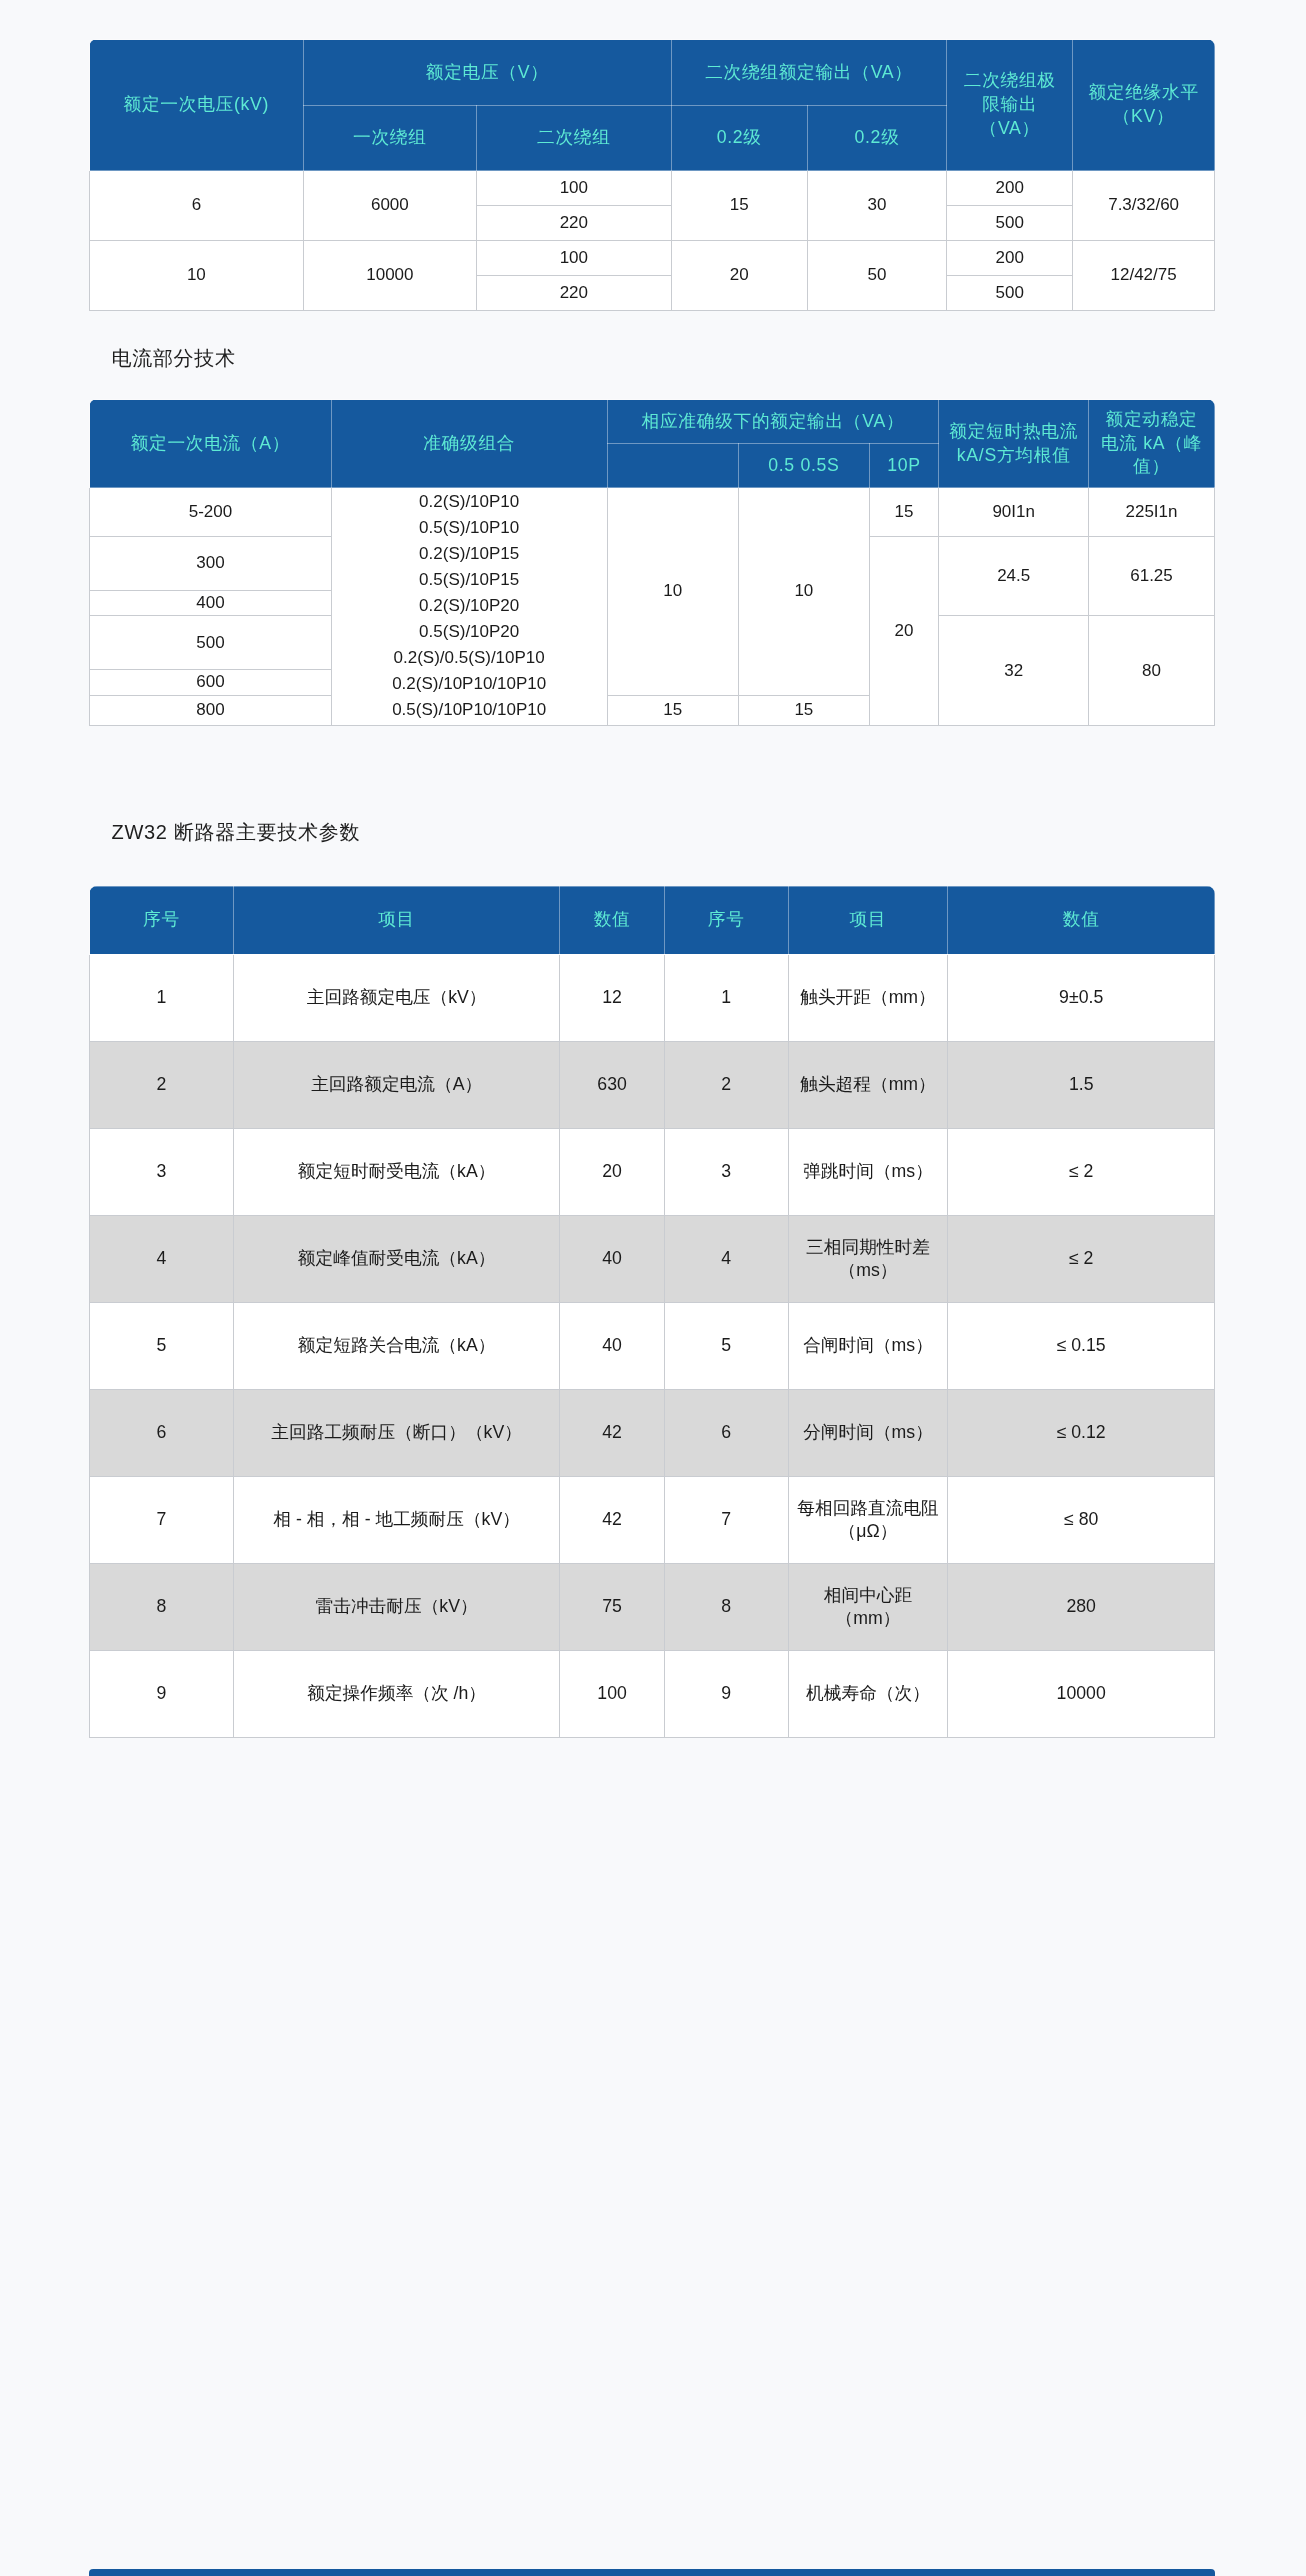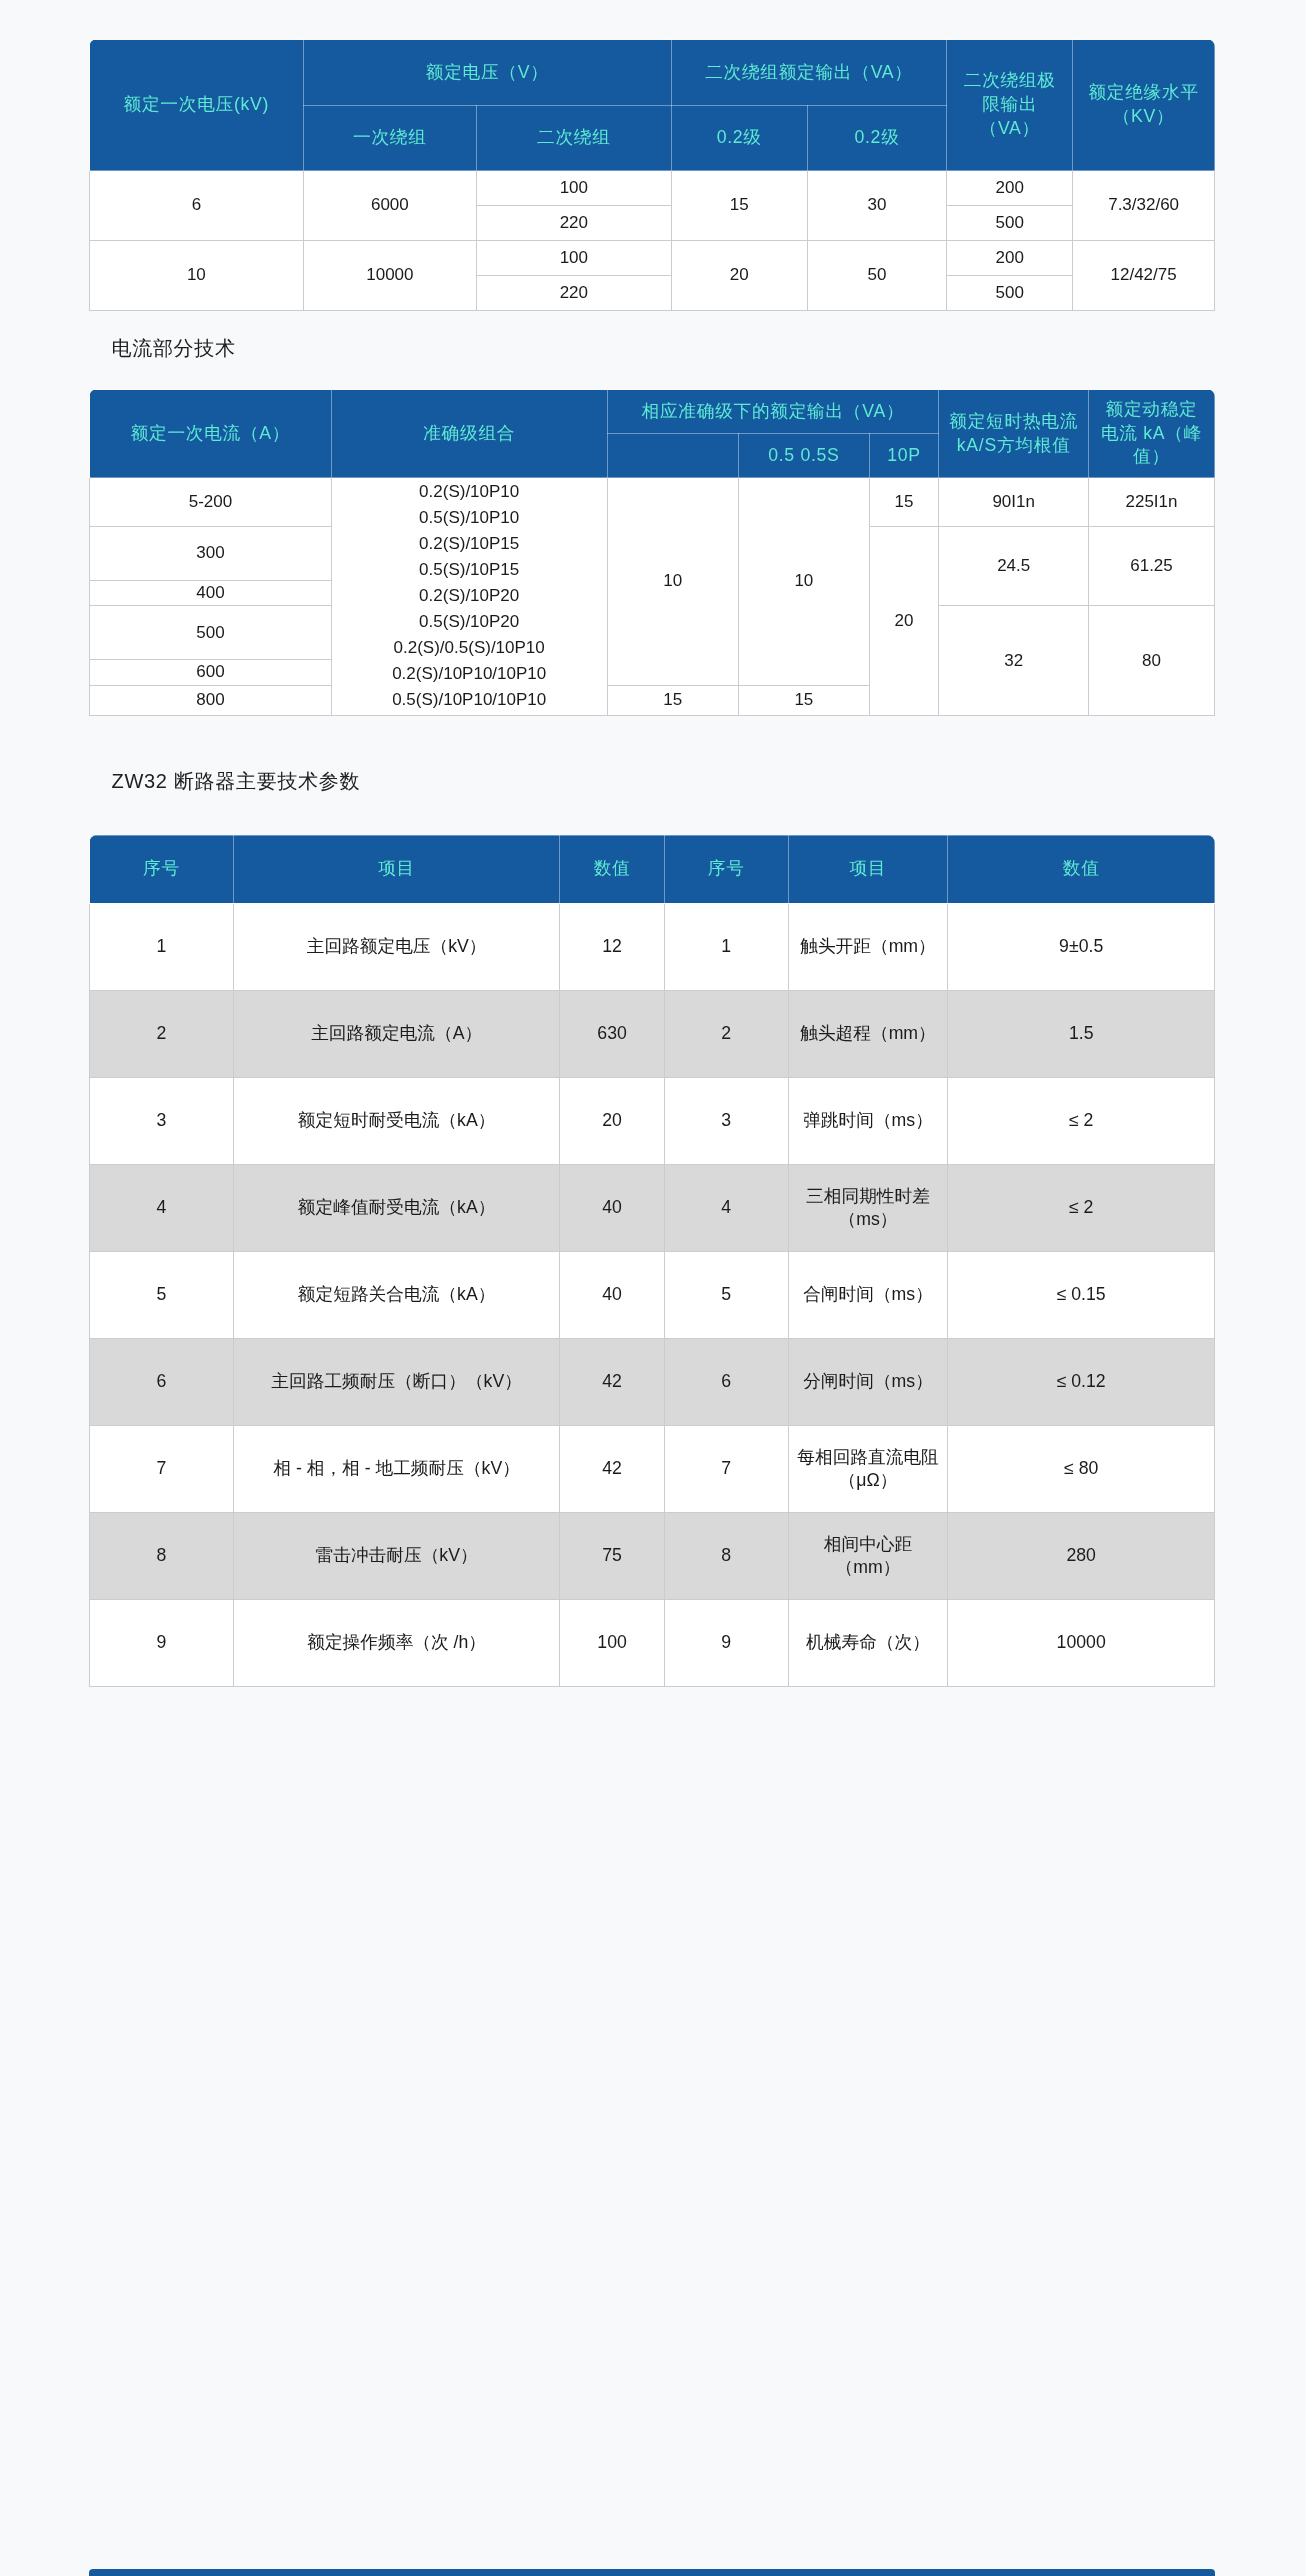--- a/index.html
+++ b/index.html
@@ -3,22 +3,22 @@
 <meta charset="utf-8">
 <style>
   * { box-sizing: border-box; margin: 0; padding: 0; }
   html, body { width: 1306px; }
   body { font-family: "Liberation Sans", "DejaVu Sans", sans-serif; }
   .page { position: relative; width: 1306px; height: 2576px; background: #f8f9fb; overflow: hidden; }
   .content { padding: 0 91px 0 89px; }
 
   .sec-title { font-size: 20px; color: #1e1e1e; font-weight: 500; margin-left: 22.5px; letter-spacing: 0.7px; }
   .sec-title.first { padding-top: 0; margin-top: 66px; }
-  .title-2 { margin-top: 24px; }
-  .title-3 { margin-top: 52px; }
+  .title-2 { margin-top: 34px; }
+  .title-3 { margin-top: 93px; }
 
   .tbl-wrap { border-radius: 8.2px 8.2px 0 0; overflow: hidden; }
   .t1-wrap { margin-top: 39px; }
   .t2-wrap { margin-top: 27px; }
   .t3-wrap { margin-top: 40px; }
 
   table { width: 100%; border-collapse: collapse; table-layout: fixed; }
   th { background: #15599e; color: #5eead4; font-size: 17.7px; font-weight: 500;
        border: 0.7px solid rgba(255,255,255,0.38); text-align: center; vertical-align: middle;
        padding: 2.7px 8.2px; letter-spacing: 0.7px; line-height: 1.35; }

